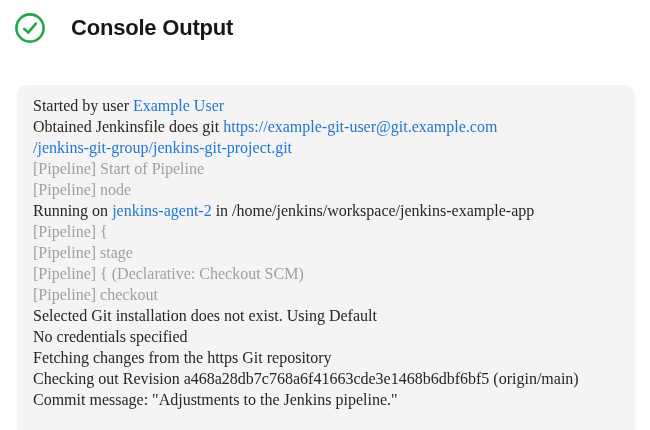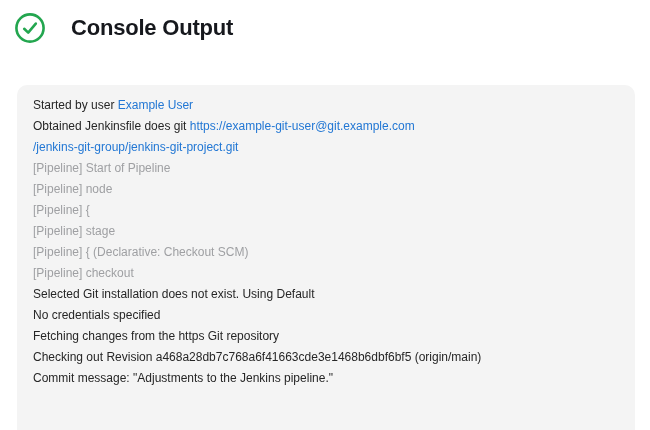--- a/index.html
+++ b/index.html
@@ -28,22 +28,22 @@
   .console-box {
     position: absolute;
     left: 17px; top: 85px;
     width: 618px; height: 360px; 
     background: #f4f4f4;
     border-radius: 10px;
     padding: 10px 16px;
     overflow: hidden;
   }
   .console-line {
-    font-family: Liberation Sans, sans-serif;
-    font-size: 12px;
+    font-family: Liberation Serif, serif;
+    font-size: 16px;
     line-height: 21px;
     white-space: pre;
     color: #262626;
   }
   .seg-plain { color: #262626; }
   .seg-muted { color: #9fa0a3; text-align: right; }
   .seg-link  { color: #2277d4; text-decoration: none; cursor: pointer; }
 </style>
 </head>
 <body>
@@ -57,20 +57,21 @@
     </svg>
     <h1 class="page-title">Console Output</h1>
   </div>
 
   <div class="console-box" id="console">
       <div class="console-line"><span class="seg-plain">Started by user </span><a class="seg-link">Example User</a></div>
       <div class="console-line"><span class="seg-plain">Obtained Jenkinsfile does git </span><a class="seg-link">https://example-git-user@git.example.com</a></div>
       <div class="console-line"><a class="seg-link">/jenkins-git-group/jenkins-git-project.git</a></div>
       <div class="console-line"><span class="seg-muted">[Pipeline] Start of Pipeline</span></div>
       <div class="console-line"><span class="seg-muted">[Pipeline] node</span></div>
+      <div class="console-line"><span class="seg-plain">Running on </span><a class="seg-link">jenkins-agent-2</a><span class="seg-plain"> in /home/jenkins/workspace/jenkins-example-app</span></div>
       <div class="console-line"><span class="seg-muted">[Pipeline] {</span></div>
       <div class="console-line"><span class="seg-muted">[Pipeline] stage</span></div>
       <div class="console-line"><span class="seg-muted">[Pipeline] { (Declarative: Checkout SCM)</span></div>
       <div class="console-line"><span class="seg-muted">[Pipeline] checkout</span></div>
       <div class="console-line"><span class="seg-plain">Selected Git installation does not exist. Using Default</span></div>
       <div class="console-line"><span class="seg-plain">No credentials specified</span></div>
       <div class="console-line"><span class="seg-plain">Fetching changes from the https Git repository</span></div>
       <div class="console-line"><span class="seg-plain">Checking out Revision a468a28db7c768a6f41663cde3e1468b6dbf6bf5 (origin/main)</span></div>
       <div class="console-line"><span class="seg-plain">Commit message: "Adjustments to the Jenkins pipeline."</span></div>
     </div>

